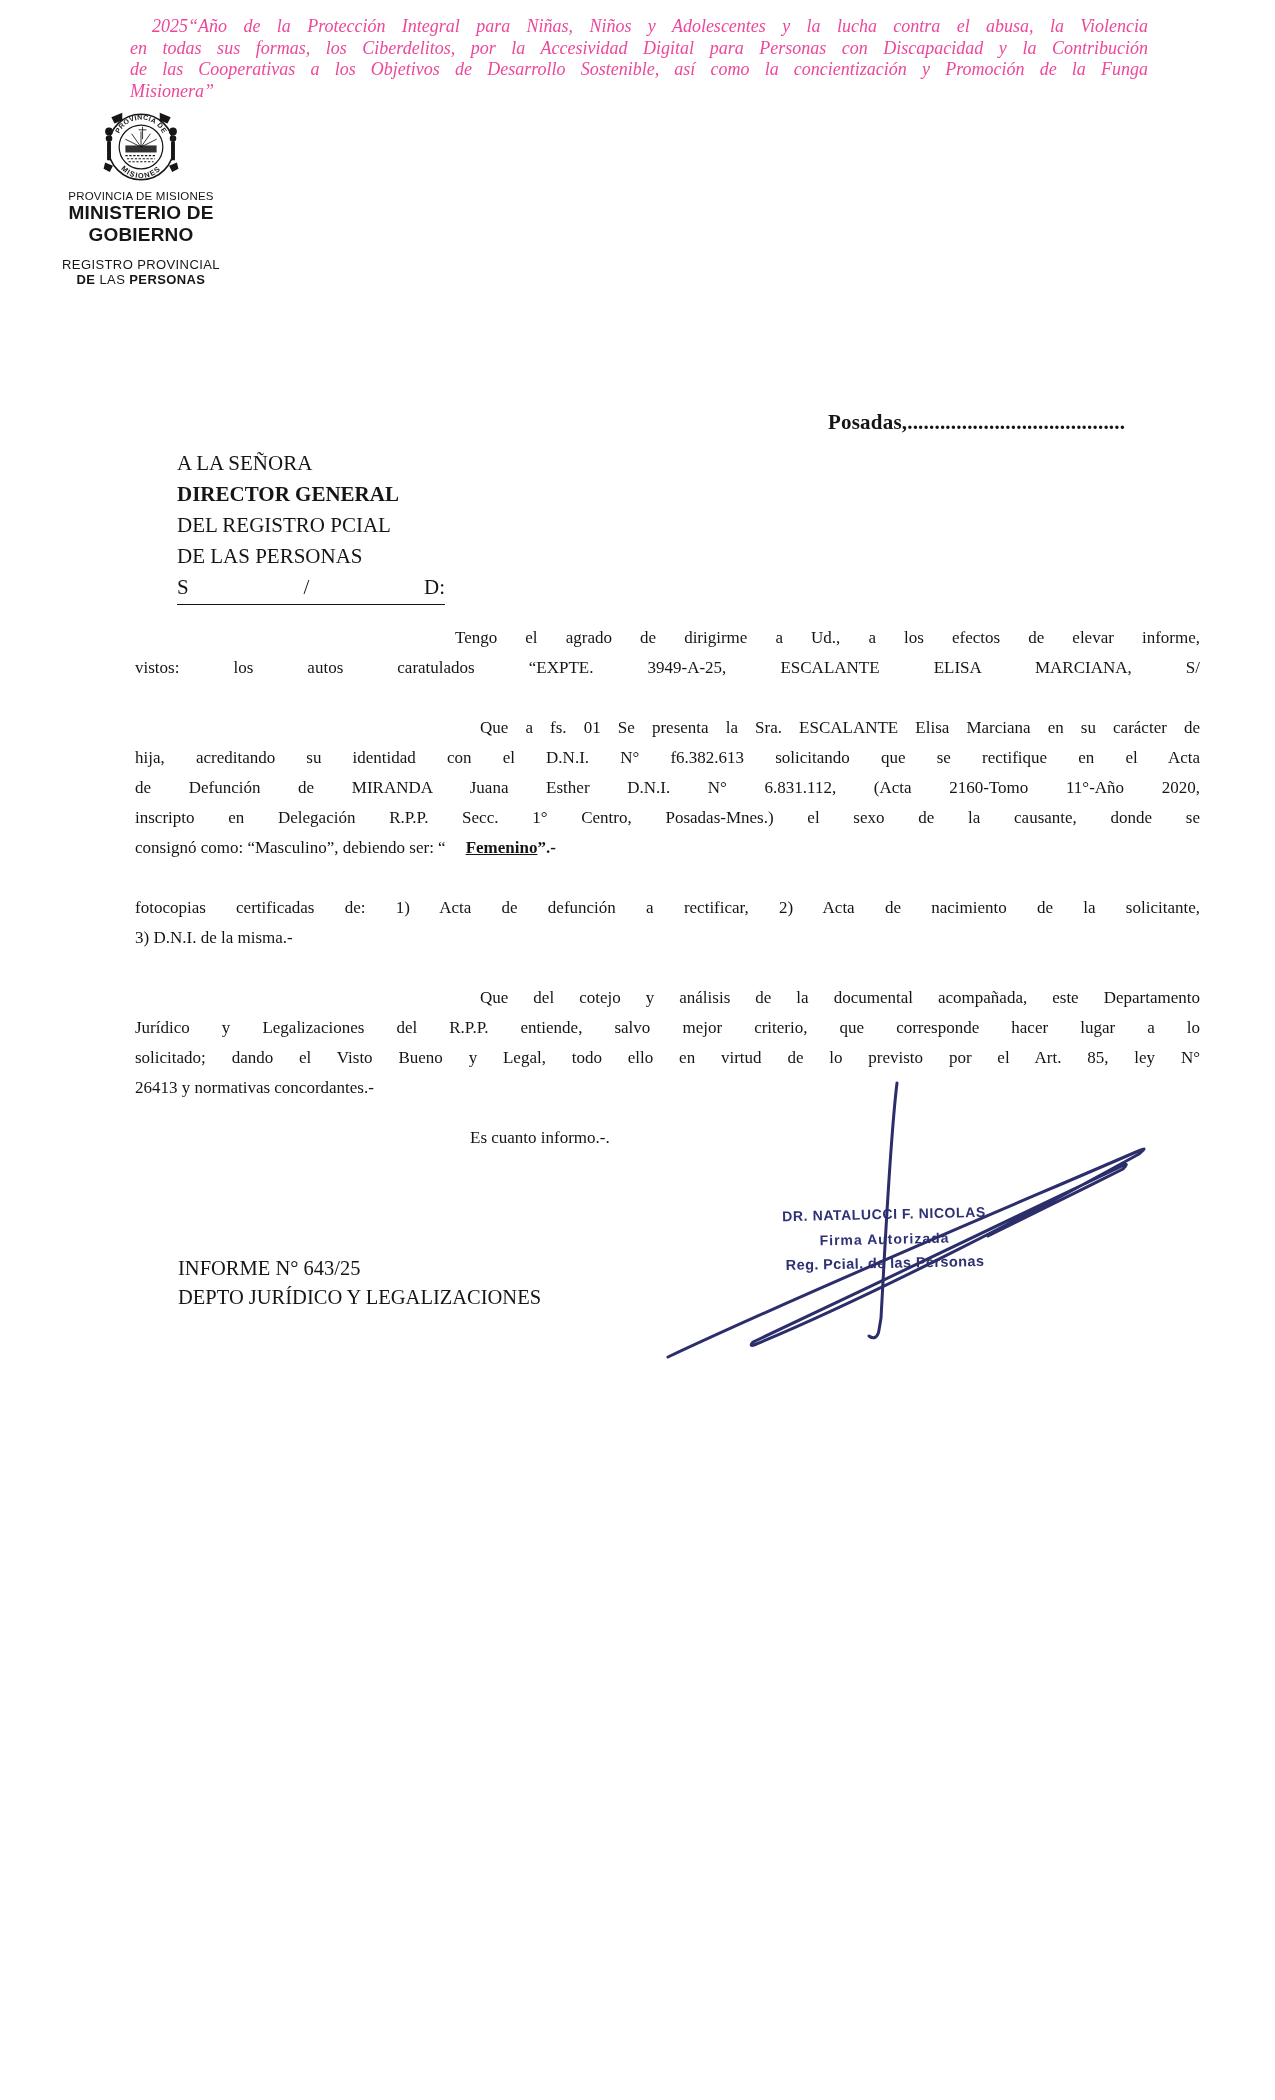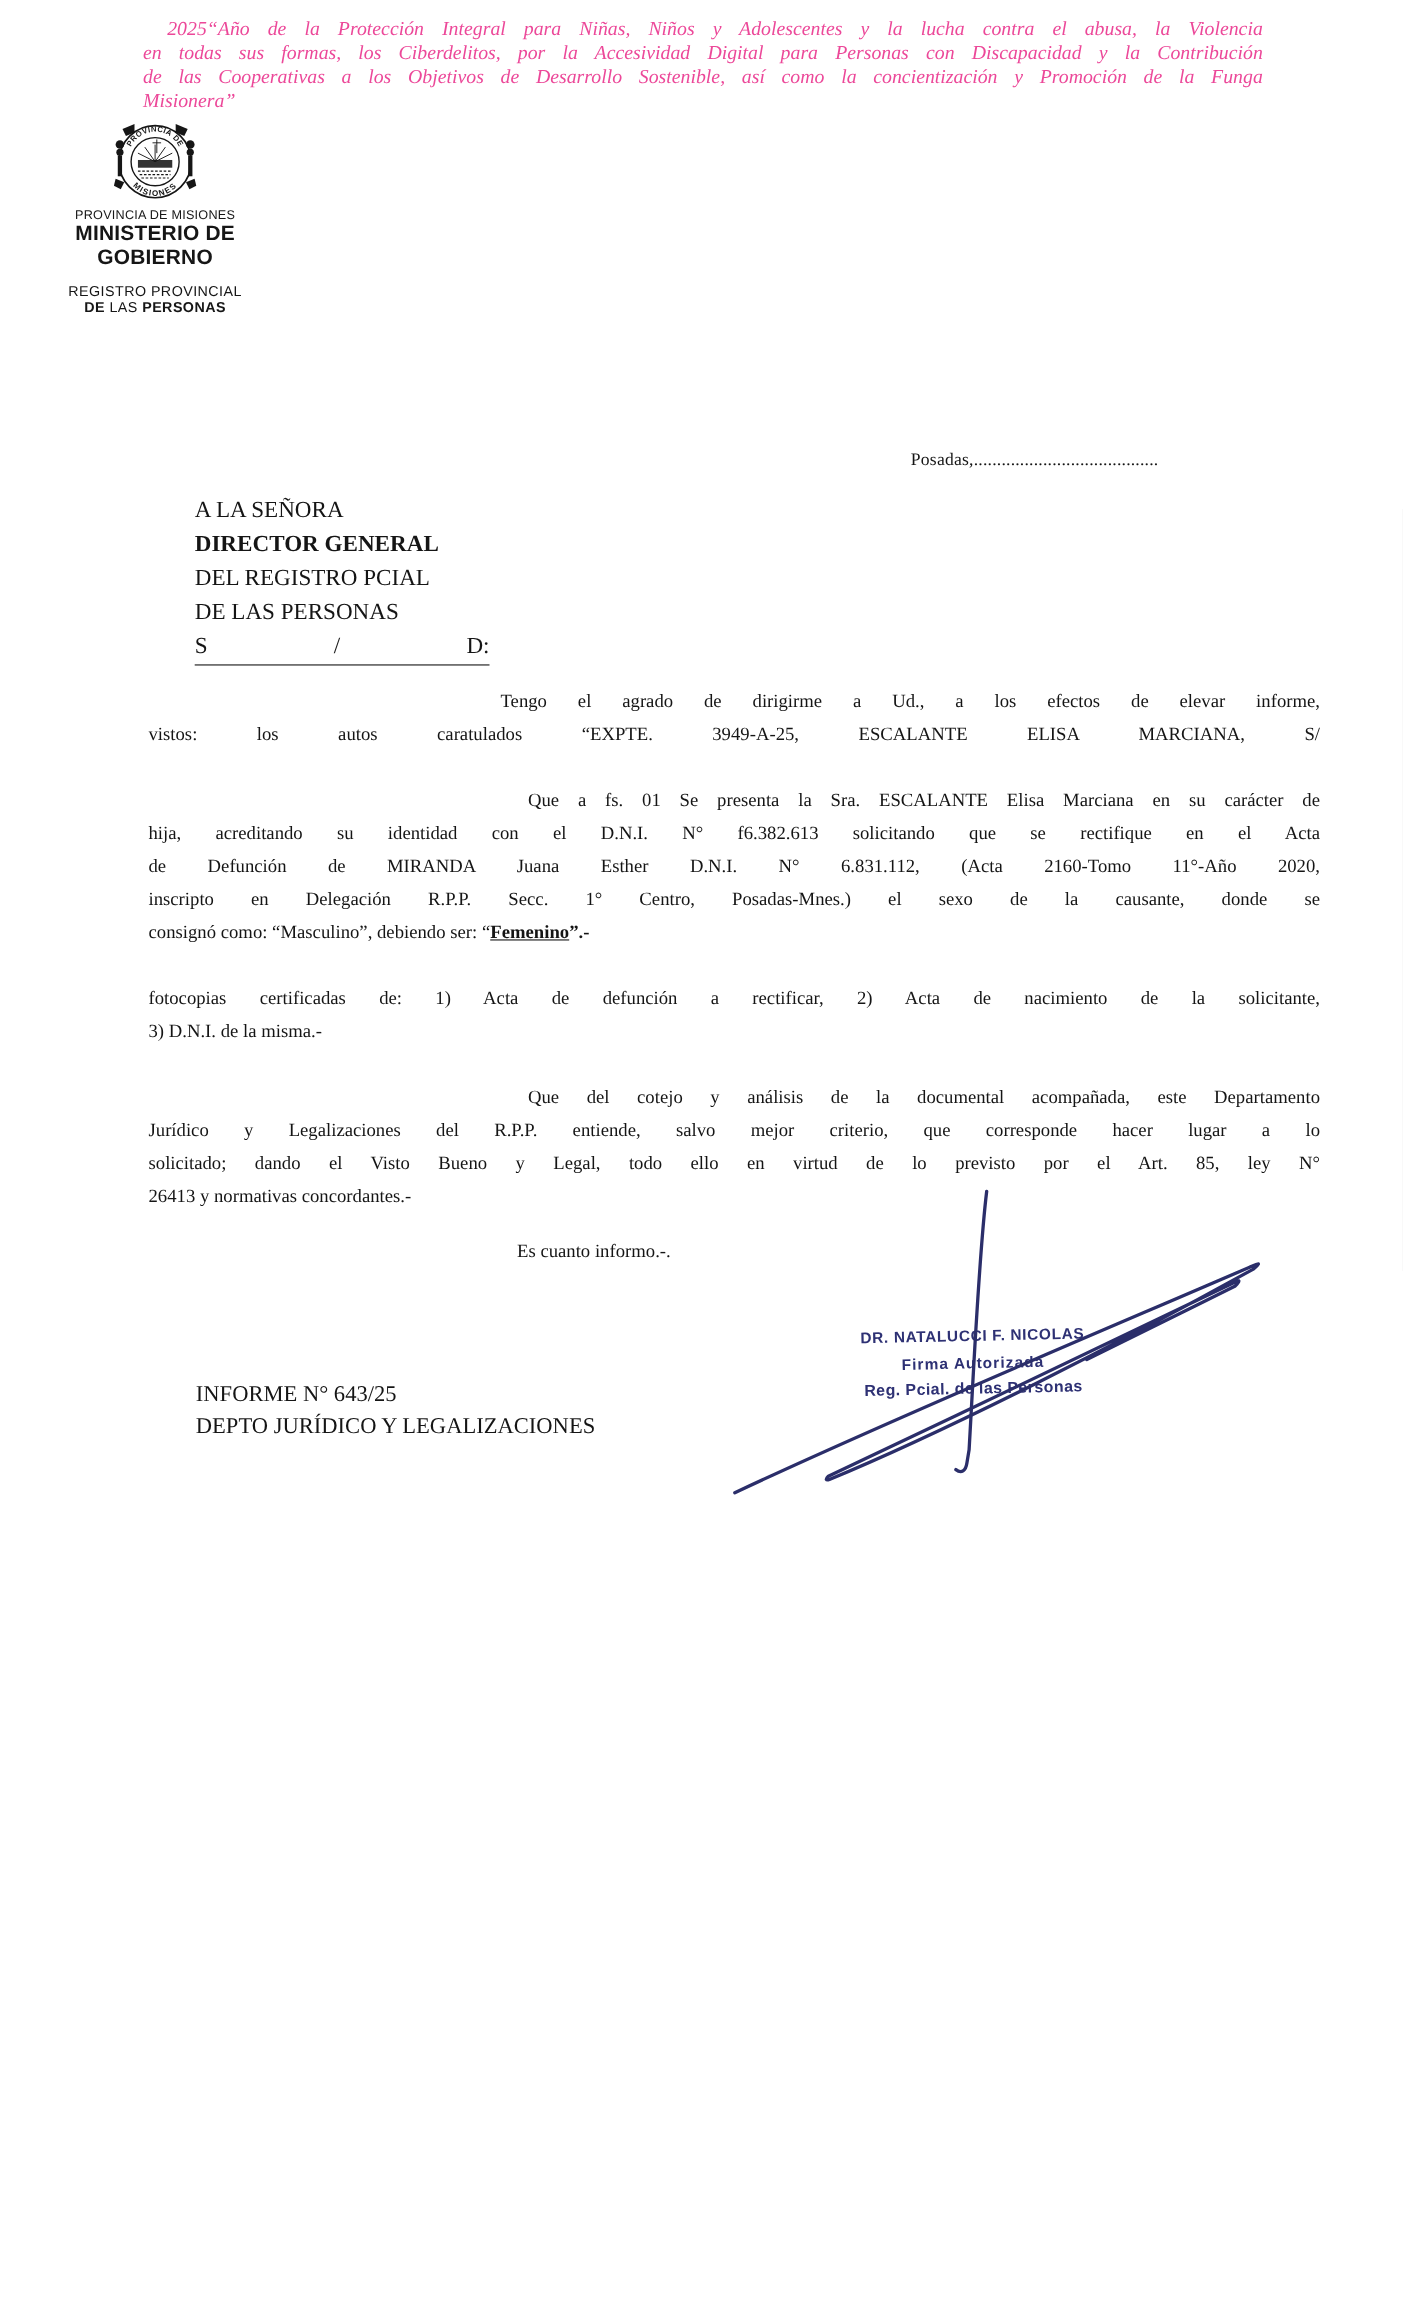--- a/index.html
+++ b/index.html
@@ -31,21 +31,21 @@
   }
   .seal-wrap{width:78px;height:78px;margin:0 auto 4px auto;}
   .lh1{font-size:11.5px;letter-spacing:.2px;margin-top:2px;}
   .lh2{font-size:19px;font-weight:bold;letter-spacing:.2px;}
   .lh3{font-size:13px;margin-top:11px;letter-spacing:.4px;}
   .lh4{font-size:13px;letter-spacing:.4px;}
   .b{font-weight:bold;}
   
   .dateline{
     position:absolute;left:828px;top:410px;
-    font-size:16px;font-weight:normal;letter-spacing:.2px;
+    font-size:21px;font-weight:bold;letter-spacing:.2px;
   }
   
   .addressee{
     position:absolute;left:177px;top:448px;
     font-size:21px;line-height:31px;
   }
   .sd-line{
     display:flex;justify-content:space-between;
     width:268px;border-bottom:1.6px solid #151515;
     padding-bottom:1px;
@@ -167,21 +167,21 @@
   <div class="body-text">
     <div class="para">
       <div class="jl ind1">Tengo el agrado de dirigirme a Ud., a los efectos de elevar informe,</div>
       <div class="jl">vistos: los autos caratulados “EXPTE. 3949-A-25, ESCALANTE ELISA MARCIANA, S/</div>
     </div>
     <div class="para">
       <div class="jl ind2">Que a fs. 01 Se presenta la Sra. ESCALANTE Elisa Marciana en su carácter de</div>
       <div class="jl">hija, acreditando su identidad con el D.N.I. N° f6.382.613 solicitando que se rectifique en el Acta</div>
       <div class="jl">de Defunción de MIRANDA Juana Esther D.N.I. N° 6.831.112, (Acta 2160-Tomo 11°-Año 2020,</div>
       <div class="jl">inscripto en Delegación R.P.P. Secc. 1° Centro, Posadas-Mnes.) el sexo de la causante, donde se</div>
-      <div class="jl-end"><span>consignó como: “</span><span style="">Masculino</span><span>”, debiendo ser: “</span><span style="font-weight: bold; text-decoration: underline;">Femenino</span><span style="font-weight: bold;">”.-</span></div>
+      <div class="jl-end"><span>consignó como: “</span><span style="">Masculino</span><span>”, debiendo ser: “</span><span style="font-weight: bold; text-decoration: underline; margin-left: 20px;">Femenino</span><span style="font-weight: bold;">”.-</span></div>
     </div>
     <div class="para">
       <div class="jl">fotocopias certificadas de: 1) Acta de defunción a rectificar, 2) Acta de nacimiento de la solicitante,</div>
       <div class="jl-end">3) D.N.I. de la misma.-</div>
     </div>
     <div class="para tight">
       <div class="jl ind2">Que del cotejo y análisis de la documental acompañada, este Departamento</div>
       <div class="jl">Jurídico y Legalizaciones del R.P.P. entiende, salvo mejor criterio, que corresponde hacer lugar a lo</div>
       <div class="jl">solicitado; dando el Visto Bueno y Legal, todo ello en virtud de lo previsto por el Art. 85, ley N°</div>
       <div class="jl-end">26413 y normativas concordantes.-</div>

